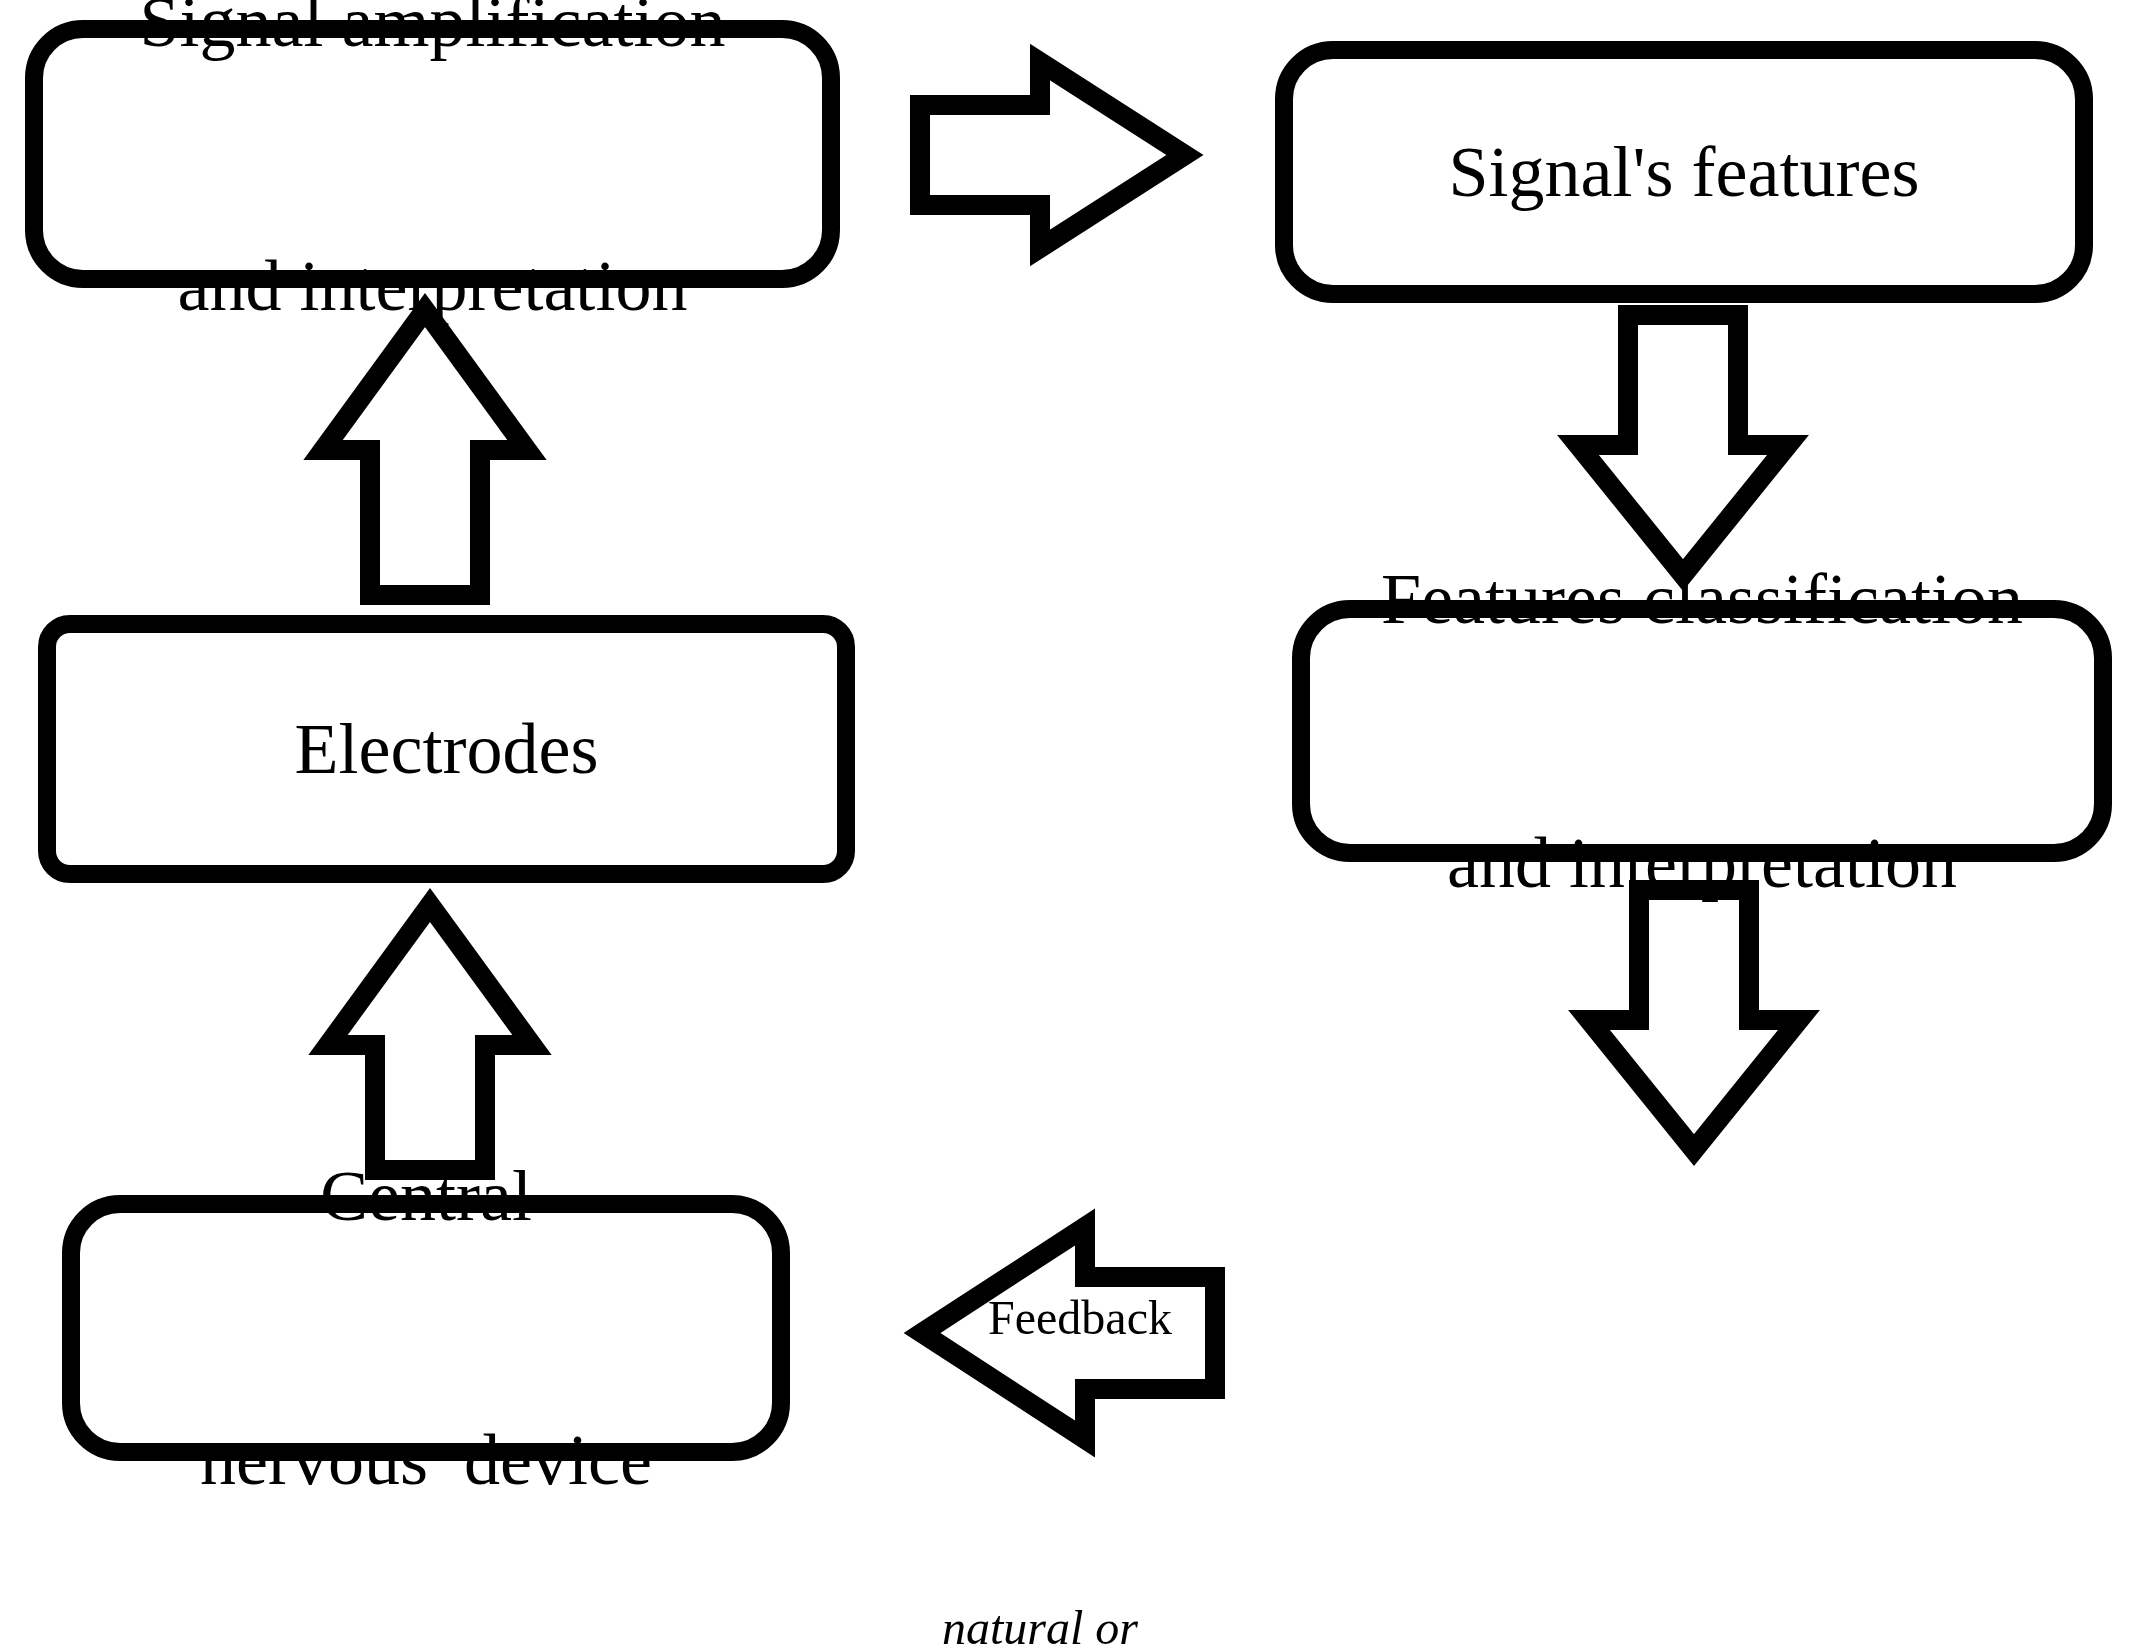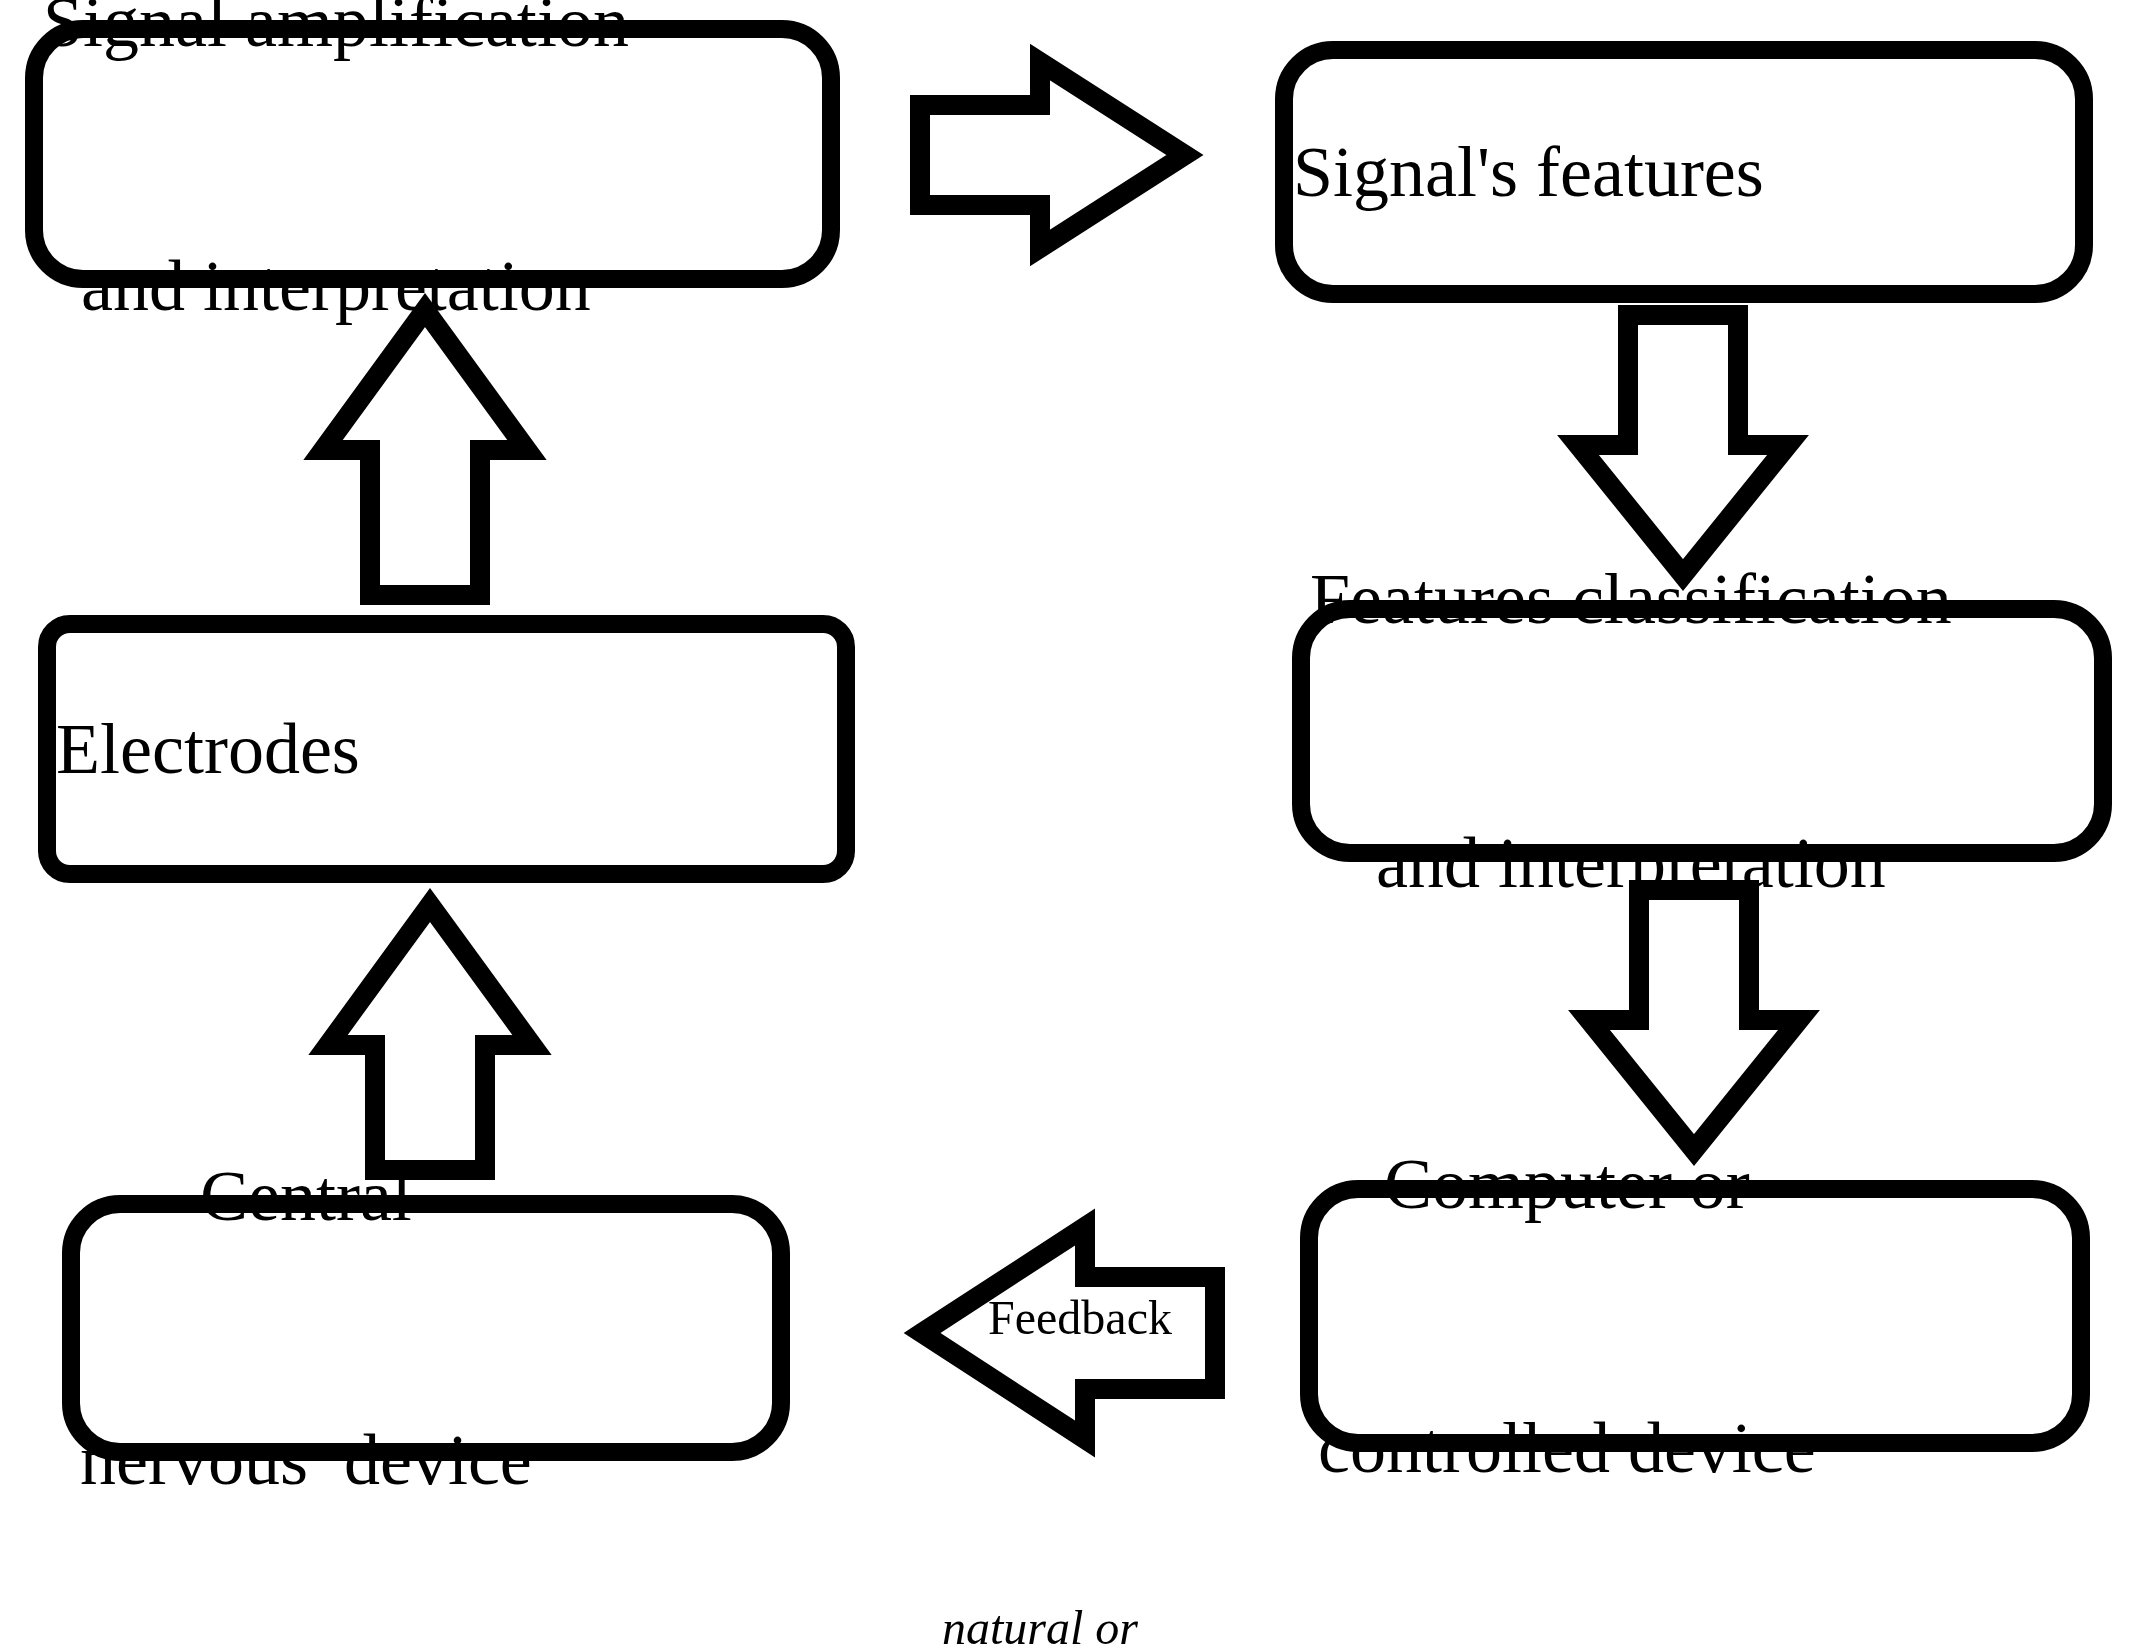--- a/index.html
+++ b/index.html
@@ -17,21 +17,21 @@
     overflow: hidden;
   }
   .box {
     position: absolute;
     box-sizing: border-box;
     border: 18px solid #000000;
     border-radius: 58px;
     background: #ffffff;
     display: flex;
     align-items: center;
-    justify-content: flex-start;
+    justify-content: center;
     text-align: center;
   }
   .box-label {
     font-size: 72px;
     line-height: 88px;
     white-space: pre-wrap;
   }
   .box-label .line { display: block; }
   .float-label {
     position: absolute;
@@ -85,26 +85,20 @@
     </div>
   </div>
 
   <div class="box" style="left:1292px; top:600px; width:820px; height:262px;">
     <div class="box-label">
       <span class="line">Features classification</span>
       <span class="line">and interpretation</span>
     </div>
   </div>
 
-  <div class="box" style="left:1300px; top:1180px; width:790px; height:272px;">
-    <div class="box-label">
-      <span class="line">Computer or</span>
-      <span class="line">controlled device</span>
-    </div>
-  </div>
 
   <div class="box" style="left:38px; top:615px; width:817px; height:268px;border-radius:32px;">
     <div class="box-label">
       <span class="line">Electrodes</span>
     </div>
   </div>
 
   <div class="box" style="left:62px; top:1195px; width:728px; height:266px;">
     <div class="box-label">
       <span class="line">Central</span>

